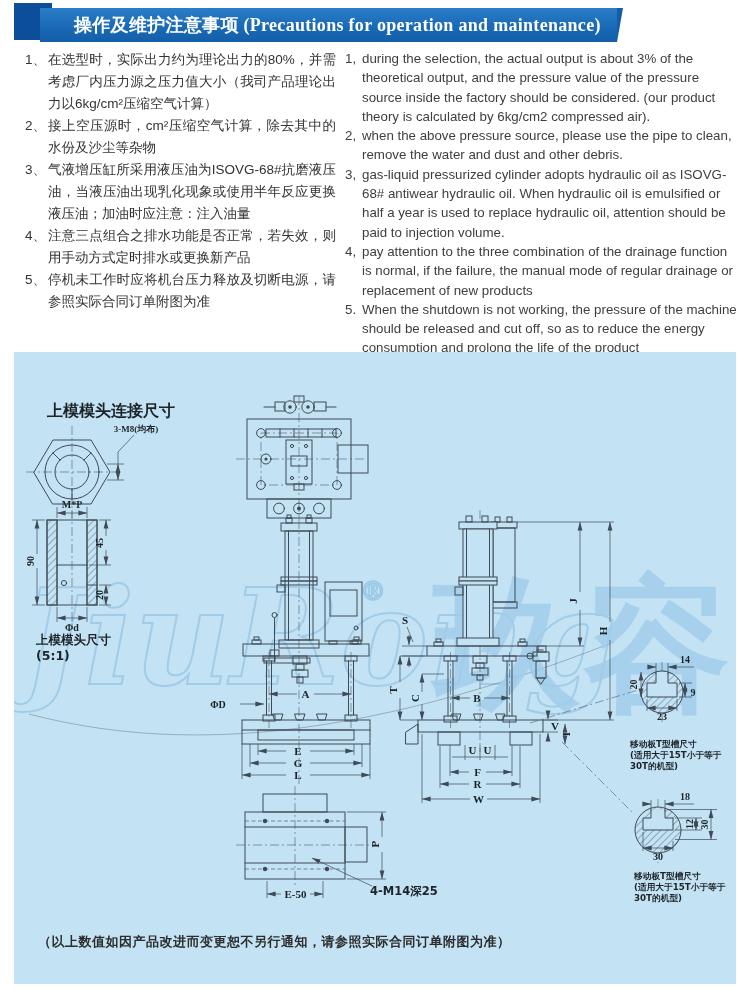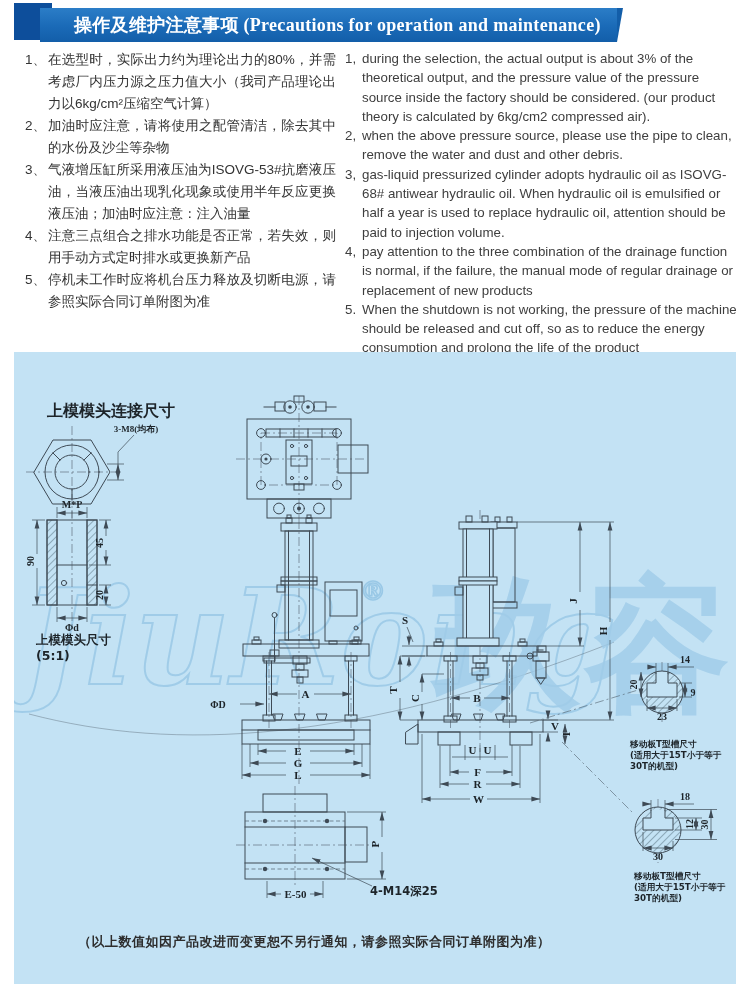--- a/index.html
+++ b/index.html
@@ -17,21 +17,21 @@
   .cols{position:absolute;top:49px;left:25px;width:714px;display:flex;gap:9px;}
   .plist{list-style:none;margin:0;padding:0;}
   .pi{display:flex;align-items:flex-start;}
   .col-zh{width:311px;font-size:13.5px;line-height:22px;color:#333;text-align:justify;}
   .col-zh .n{flex:0 0 23px;}
   .col-en{width:394px;font-size:13.3px;line-height:19.3px;color:#3e3e3e;}
   .col-en .n{flex:0 0 17px;}
   
   .panel{position:absolute;top:352px;left:14px;width:722px;height:632px;background:#c3e2f4;}
   .panel svg{position:absolute;left:0;top:0;}
-  .panel-footer{position:absolute;left:24px;top:581px;color:#2d2d2d;margin-left:40px;}
+  .panel-footer{position:absolute;left:24px;top:581px;color:#2d2d2d;}
   .pf-zh{font-size:13px;font-weight:600;letter-spacing:.5px;}
   .pf-en{font-size:13.5px;margin-top:5px;}
   
   .ln{stroke:#3e4a55;fill:none;stroke-width:1;stroke-linecap:square;}
   .lnf{stroke:#3e4a55;fill:#c3e2f4;stroke-width:1;}
   .dim{stroke:#3e4a55;fill:none;stroke-width:.7;}
   .cl{stroke:#51606c;fill:none;stroke-width:.6;stroke-dasharray:9 3 2 3;}
   .dsh{stroke:#51606c;fill:none;stroke-width:.7;stroke-dasharray:4 2.5;}
   .hat{fill:url(#hch);stroke:#3e4a55;stroke-width:1;}
   text{fill:#1d2429;}
@@ -55,25 +55,25 @@
   </div>
 
   <div class="cols">
     <ol class="plist col-zh">
       <li class="pi">
           <span class="n">1、</span>
           <span>在选型时，实际出力约为理论出力的80%，并需考虑厂内压力源之压力值大小（我司产品理论出力以6kg/cm²压缩空气计算）</span>
         </li>
       <li class="pi">
           <span class="n">2、</span>
-          <span>加油时应注意，请将使用之配管清洁，除去其中的水份及沙尘等杂物</span>
+          <span>接上空压源时，cm²压缩空气计算，除去其中的水份及沙尘等杂物</span>
         </li>
       <li class="pi">
           <span class="n">3、</span>
-          <span>气液增压缸所采用液压油为ISOVG-53#抗磨液压油，当液压油出现乳化现象或使用半年反应更换液压油；加油时应注意：注入油量</span>
+          <span>气液增压缸所采用液压油为ISOVG-68#抗磨液压油，当液压油出现乳化现象或使用半年反应更换液压油；加油时应注意：注入油量</span>
         </li>
       <li class="pi">
           <span class="n">4、</span>
           <span>注意三点组合之排水功能是否正常，若失效，则用手动方式定时排水或更换新产品</span>
         </li>
       <li class="pi">
           <span class="n">5、</span>
           <span>停机未工作时应将机台压力释放及切断电源，请参照实际合同订单附图为准</span>
         </li>
     </ol>

